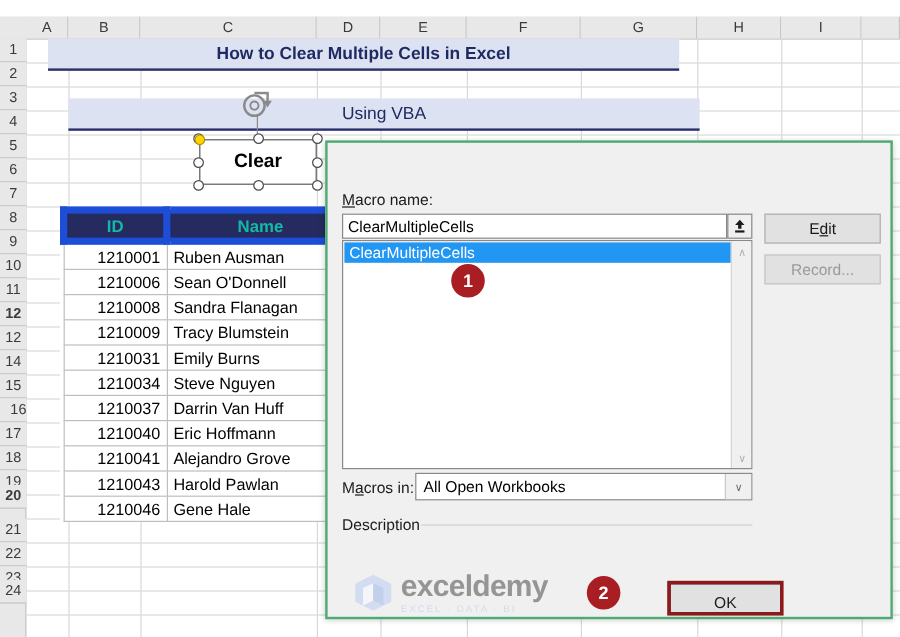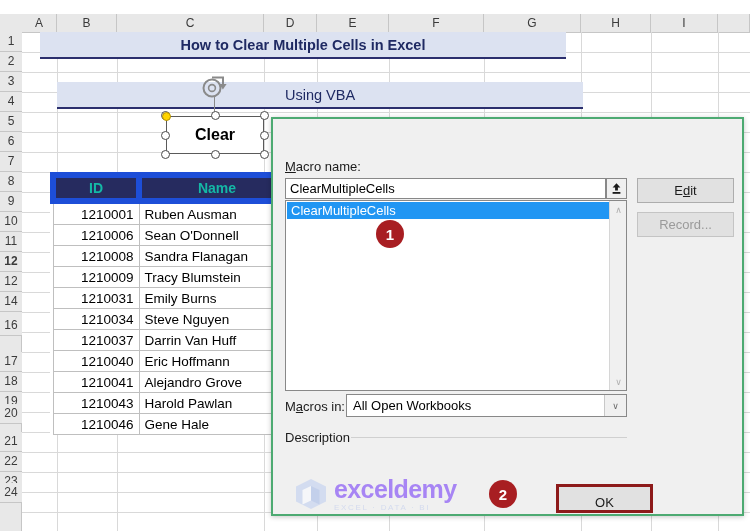--- a/index.html
+++ b/index.html
@@ -344,21 +344,21 @@
     width: 190px; height: 42px;
     display: flex;
     align-items: center;
     opacity: .72;
     pointer-events: none;
   }
   #wm-text { display: flex; flex-direction: column; margin-left: 4px; }
   #wm-main {
     font-size: 25px;
     font-weight: bold;
-    color: #8b5cf6;
+    color: #737373;
     letter-spacing: -0.6px;
     line-height: 26px;
   }
   #wm-sub {
     font-size: 8px;
     color: #c9d3ee;
     letter-spacing: 1.7px;
     line-height: 11px;
   }
 
@@ -408,25 +408,25 @@
       <div class="rowcell" style="top: 100px; height: 20px; line-height: 19px;">6</div>
       <div class="rowcell" style="top: 120px; height: 20px; line-height: 19px;">7</div>
       <div class="rowcell" style="top: 140px; height: 20px; line-height: 19px;">8</div>
       <div class="rowcell" style="top: 160px; height: 20px; line-height: 19px;">9</div>
       <div class="rowcell" style="top: 180px; height: 20px; line-height: 19px;">10</div>
       <div class="rowcell" style="top: 200px; height: 20px; line-height: 19px;">11</div>
       <div class="rowcell" style="top: 220px; height: 20px; line-height: 19px; font-weight: bold;">12</div>
       <div class="rowcell" style="top: 240px; height: 20px; line-height: 19px;">12</div>
       <div class="rowcell" style="top: 260px; height: 20px; line-height: 19px;">14</div>
       <div class="rowcell" style="top: 280px; height: 20px; line-height: 19px;">15</div>
-      <div class="rowcell" style="top: 284px; height: 20px; line-height: 19px;">16</div>
+      <div class="rowcell" style="top: 300px; height: 20px; line-height: 19px; text-align: right;">16</div>
       <div class="rowcell" style="top: 320px; height: 20px; line-height: 19px;">17</div>
       <div class="rowcell" style="top: 340px; height: 20px; line-height: 19px;">18</div>
       <div class="rowcell" style="top: 360px; height: 20px; line-height: 19px;">19</div>
-      <div class="rowcell" style="top: 372px; height: 20px; line-height: 19px;">20</div>
+      <div class="rowcell" style="top: 372px; height: 20px; line-height: 19px; font-weight: bold;">20</div>
       <div class="rowcell" style="top: 400px; height: 20px; line-height: 19px;">21</div>
       <div class="rowcell" style="top: 420px; height: 20px; line-height: 19px;">22</div>
       <div class="rowcell" style="top: 440px; height: 20px; line-height: 19px;">23</div>
       <div class="rowcell" style="top: 451px; height: 20px; line-height: 19px;">24</div>
     </div>
 
   <div class="gridarea" id="gridarea">
       <div class="gline-v" style="left: 696px;"></div>
       <div class="gline-v" style="left: 629px;"></div>
       <div class="gline-v" style="left: 559px;"></div>

